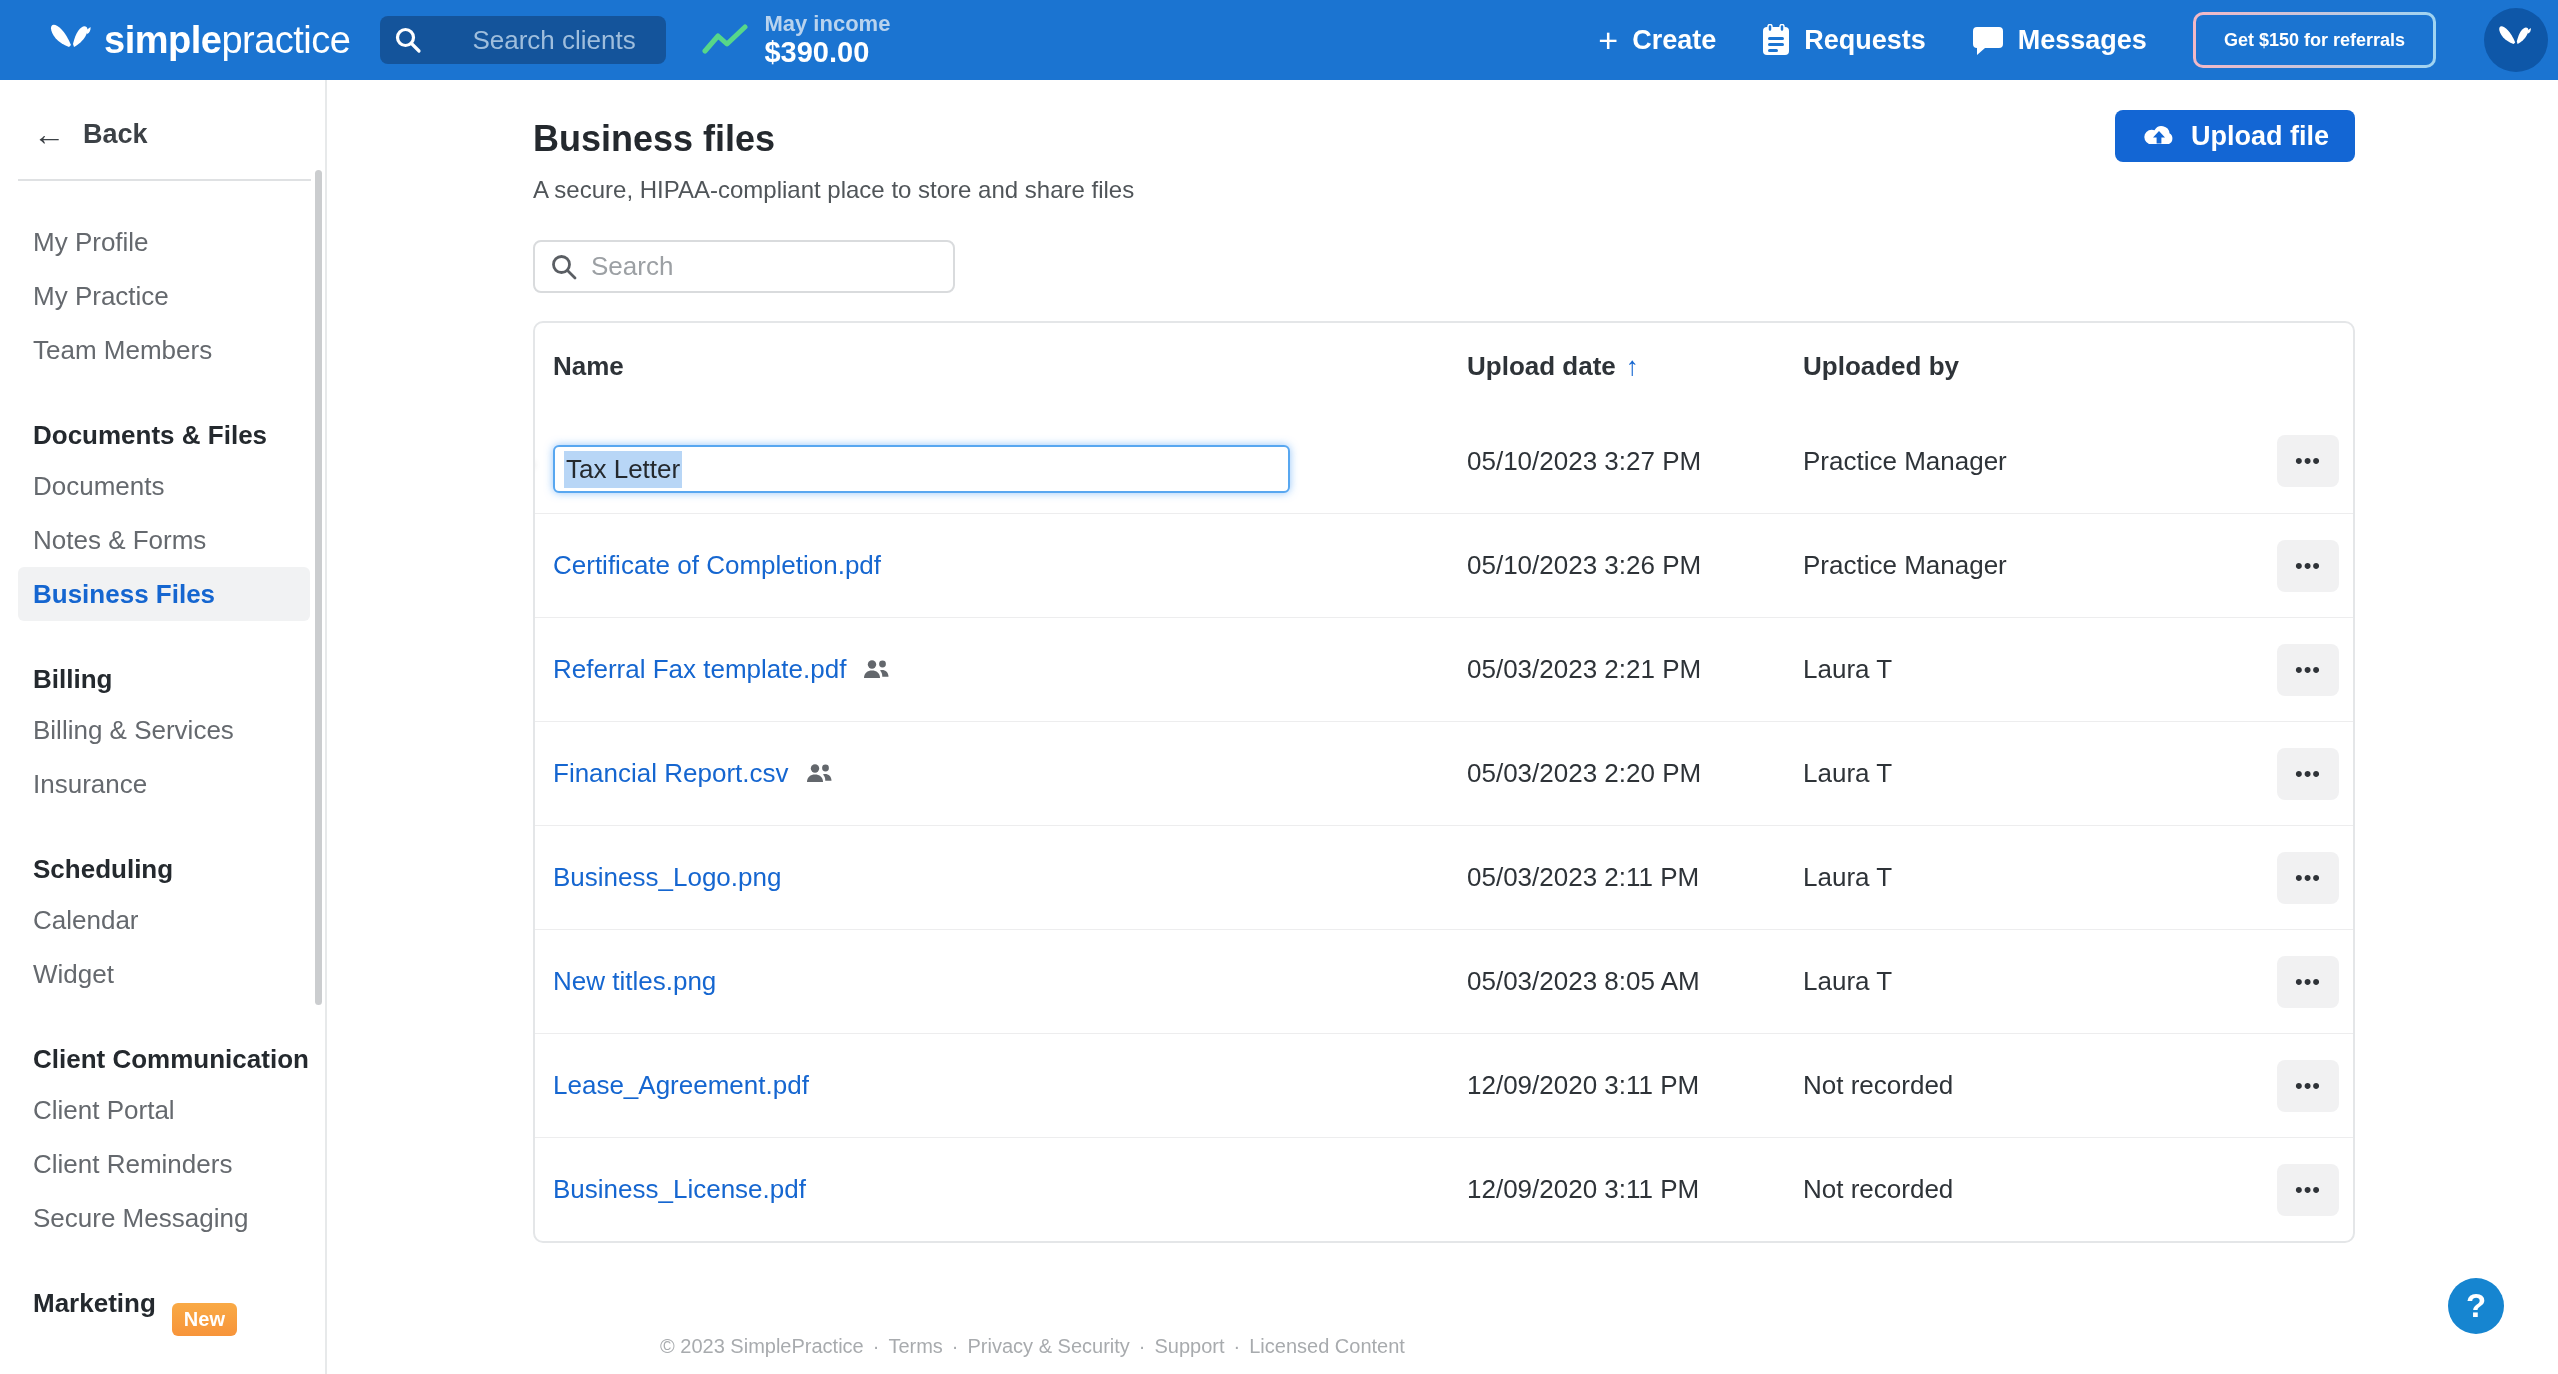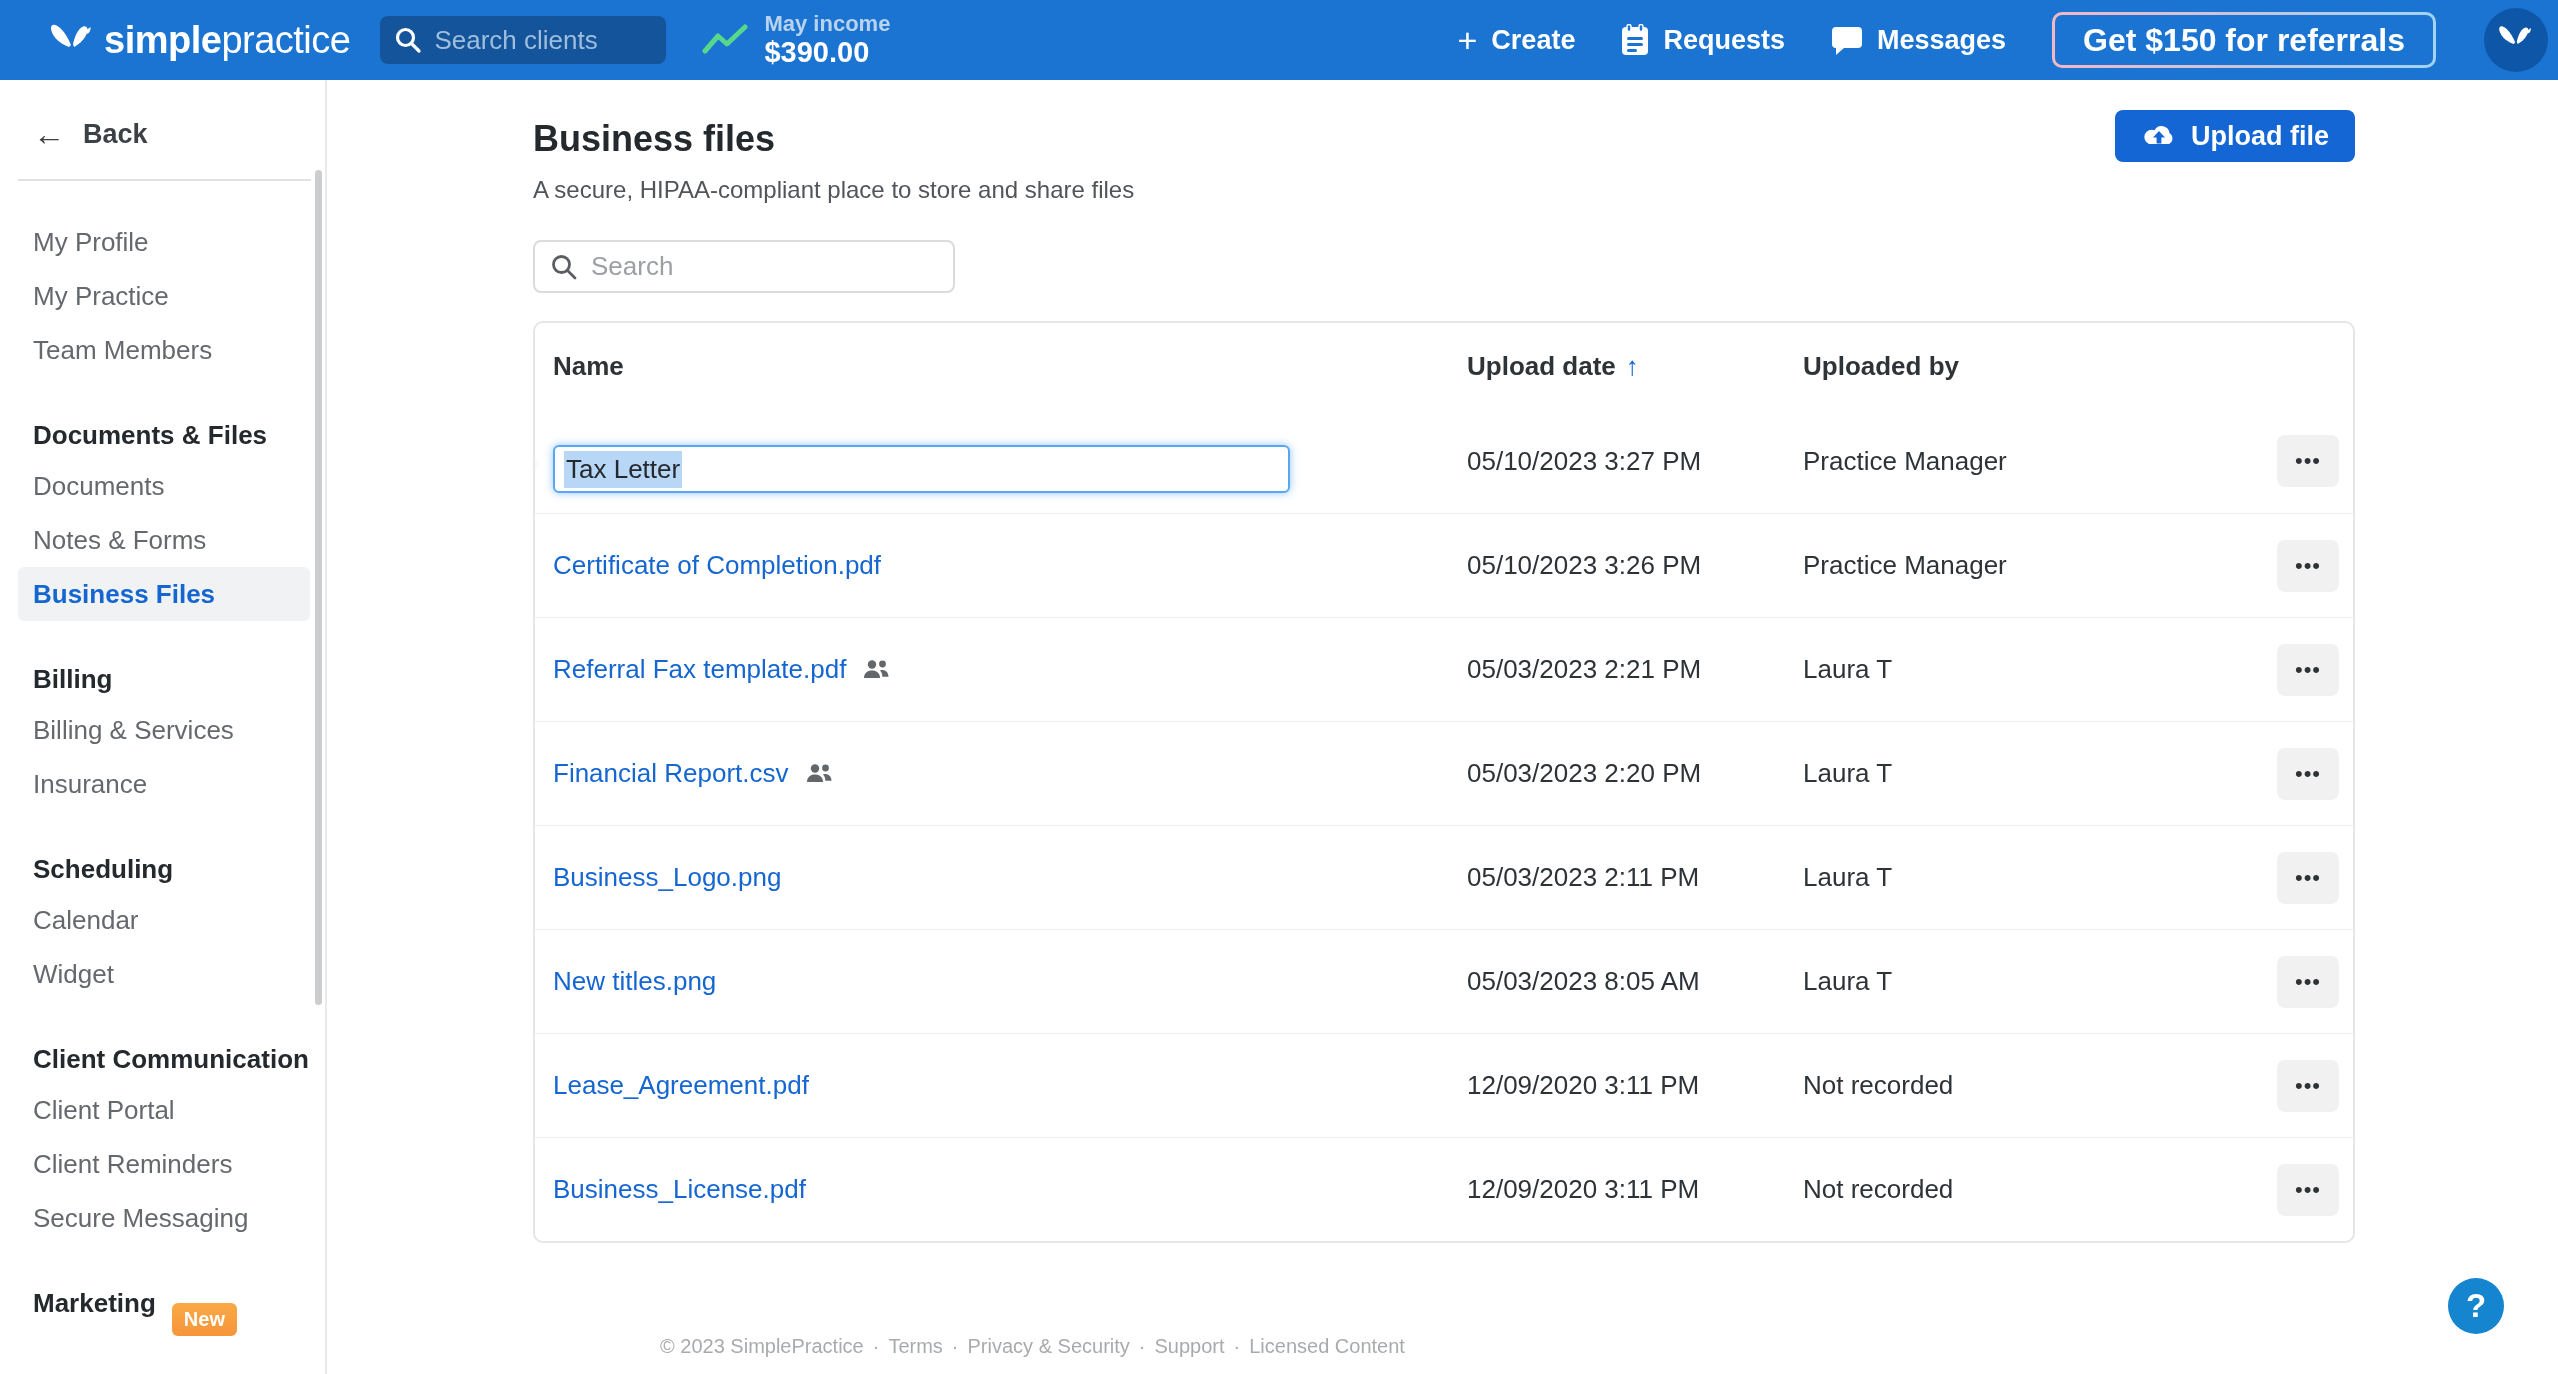--- a/index.html
+++ b/index.html
@@ -17,33 +17,33 @@
   .logo { display: flex; align-items: flex-end; gap: 10px; margin-right: 30px; }
   .logo-text { font-size: 38px; letter-spacing: -0.5px; color: #fff; }
   .logo-text b { font-weight: 700; }
   .logo-text span { font-weight: 400; }
   .nav-search {
     width: 286px; height: 48px; background: #14549b; border-radius: 8px;
     display: flex; align-items: center; padding: 0 14px; gap: 12px;
   }
   .nav-search input {
     background: transparent; border: none; outline: none; color: #eab308;
-    font-size: 26px; width: 100%; font-family: inherit;
+    font-size: 26px; width: 100%; font-family: inherit; margin-left: 38px;
   }
   .nav-search input::placeholder { color: #9fbedd; }
   .income { display: flex; align-items: center; gap: 16px; margin-left: 36px; }
   .income-text { display: flex; flex-direction: column; line-height: 1.15; }
   .income-label { font-size: 22px; font-weight: 600; color: #b9d3ee; }
   .income-value { font-size: 29px; font-weight: 700; color: #fff; }
   .nav-right { margin-left: auto; display: flex; align-items: center; gap: 46px; }
   .nav-item { display: flex; align-items: center; gap: 14px; font-size: 27px; font-weight: 600; cursor: pointer; color:#fff; }
   .plus-glyph { font-size: 34px; font-weight: 400; line-height: 1; }
   .referral-btn {
     height: 56px; padding: 0 28px; border-radius: 10px; cursor: pointer;
-    font-size: 32px; font-weight: 600; color: #fff; font-family: inherit;
+    font-size: 18px; font-weight: 600; color: #fff; font-family: inherit;
     background: linear-gradient(#1b74d1, #1b74d1) padding-box,
                 linear-gradient(90deg, #f2b8c6, #9fd4f2) border-box;
     border: 3px solid transparent;
   }
   .avatar {
     width: 64px; height: 64px; border-radius: 50%; background: #0e57a8;
     display: flex; align-items: center; justify-content: center; cursor: pointer;
     margin-left: 2px; flex-shrink: 0;
   }
 

